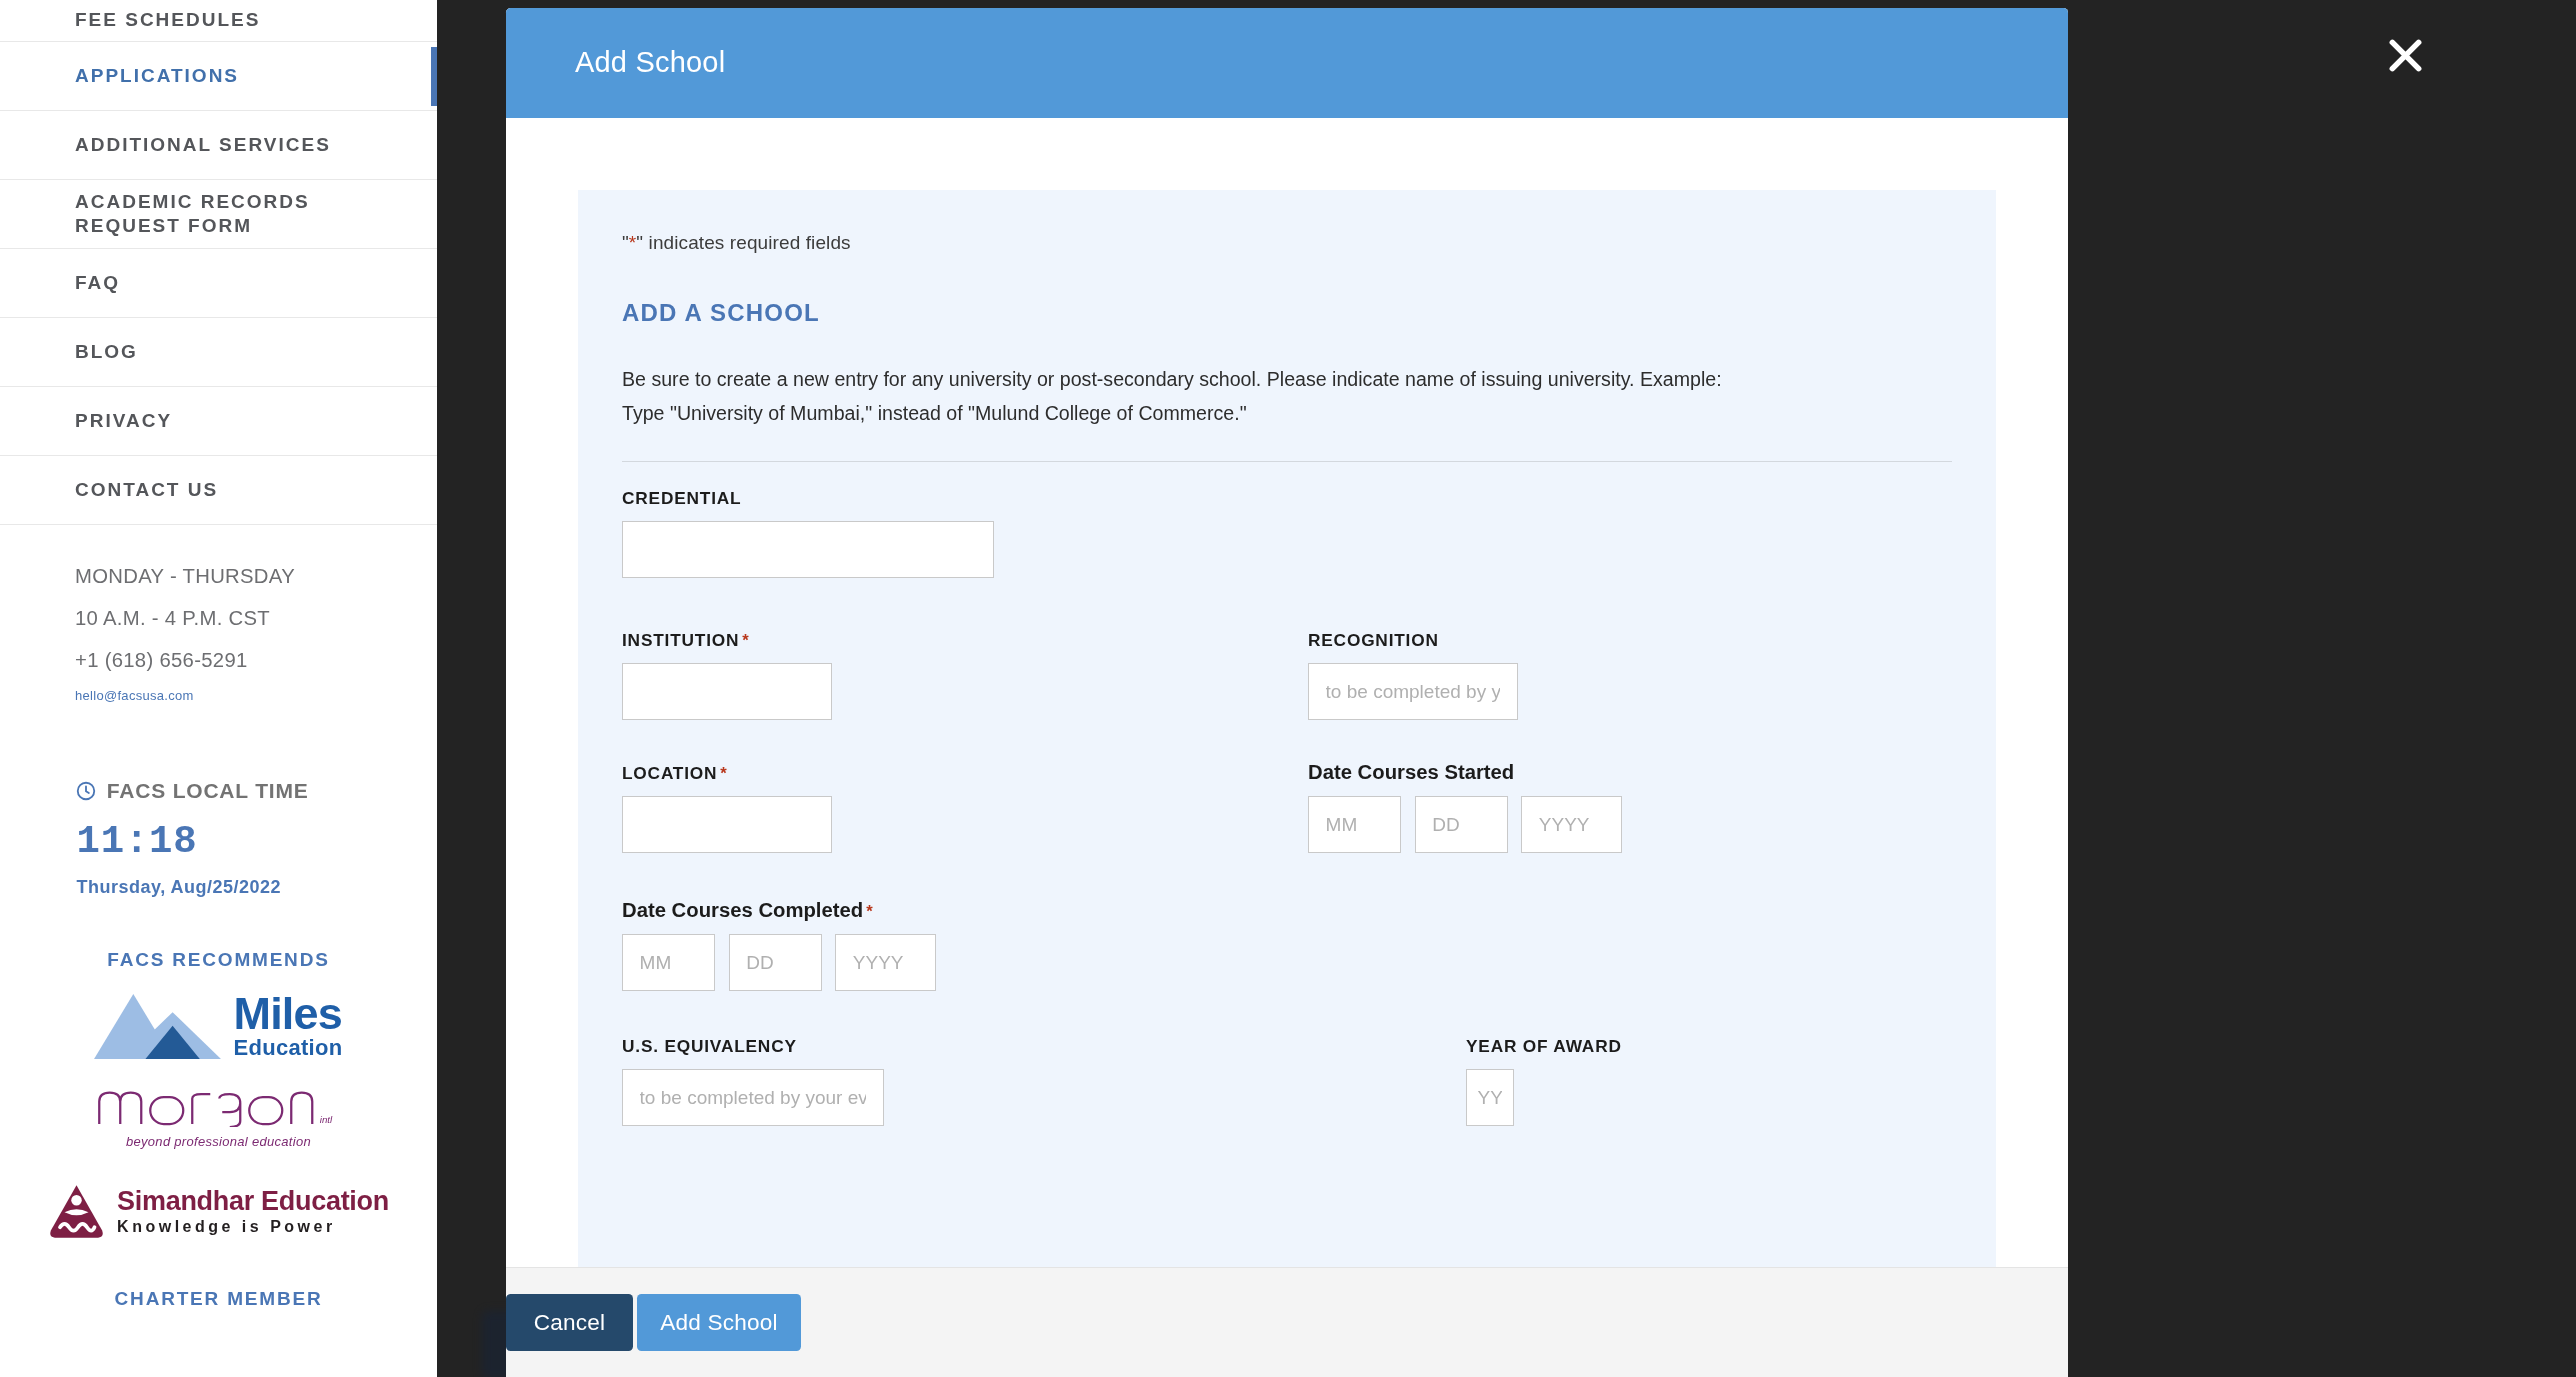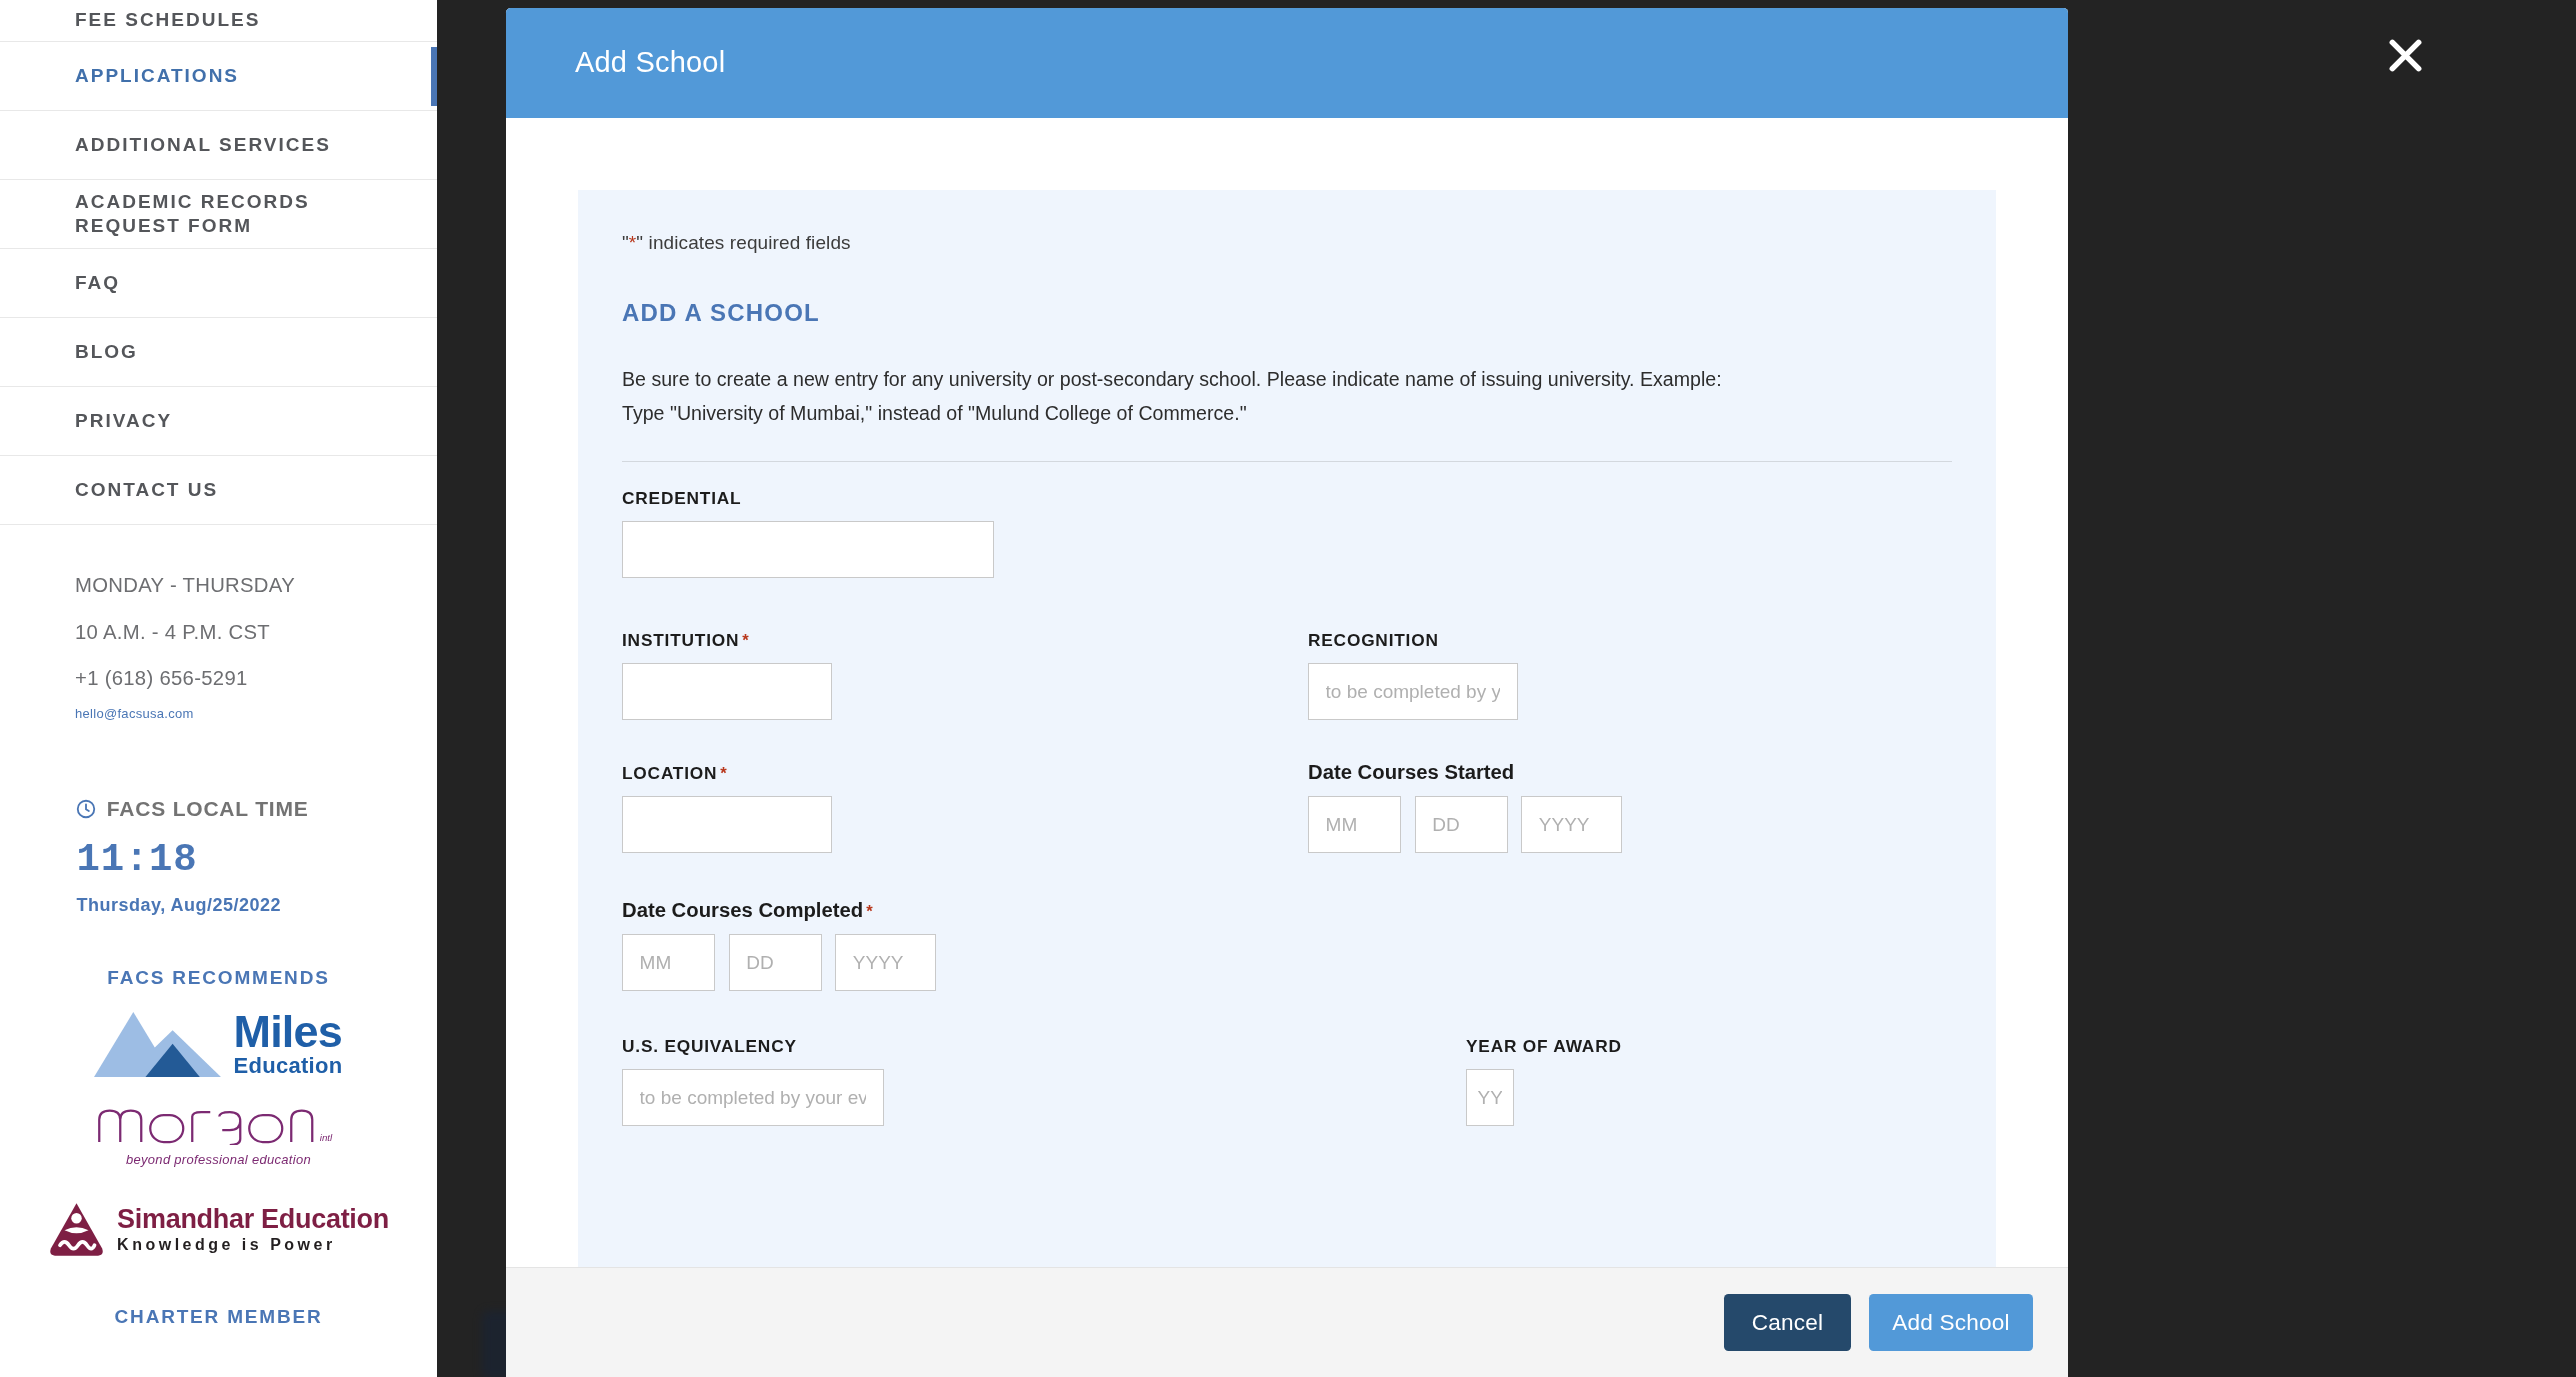--- a/index.html
+++ b/index.html
@@ -75,21 +75,20 @@
 
   .contact-block {
     padding: 33px 0 0 75px;
   }
   .contact-line {
     color: #6d6e71;
     font-size: 20.3px;
     line-height: 1.85;
     letter-spacing: 0.3px;
     margin-bottom: 4.5px;
-    margin-top: 9px;
   }
   .contact-mail {
     color: #4a76b5;
     font-size: 13px;
     line-height: 1.85;
     letter-spacing: 0.3px;
     text-decoration: none;
     display: block;
   }
 
@@ -254,23 +253,23 @@
   
   .modal-foot {
     position: absolute;
     left: 0; bottom: 0;
     width: 100%;
     height: 111px;
     background: #f4f4f4;
     border-top: 0.8px solid #e4e4e4;
     display: flex;
     align-items: center;
-    justify-content: flex-end;
+    justify-content: flex-start;
     padding-right: 35px;
-    gap: 18px;
+    gap: 4px;
   }
   .btn {
     border: none;
     border-radius: 4.5px;
     color: #ffffff;
     font-family: "Liberation Sans", sans-serif;
     font-size: 22.6px;
     height: 57px;
     cursor: pointer;
     letter-spacing: 0.2px;

